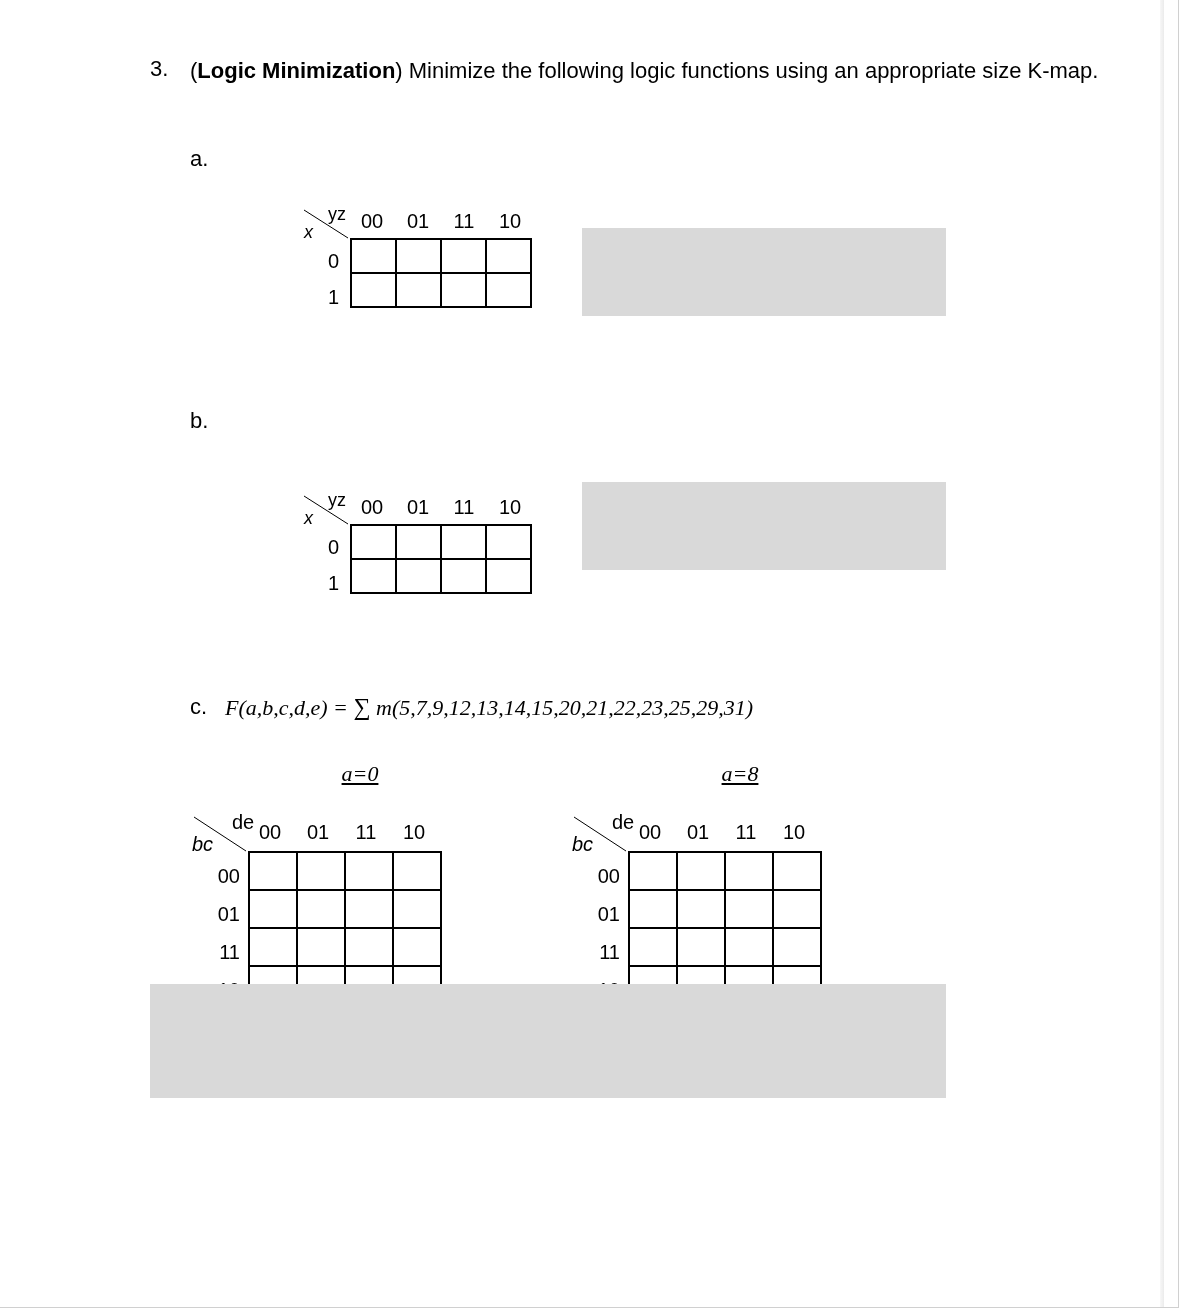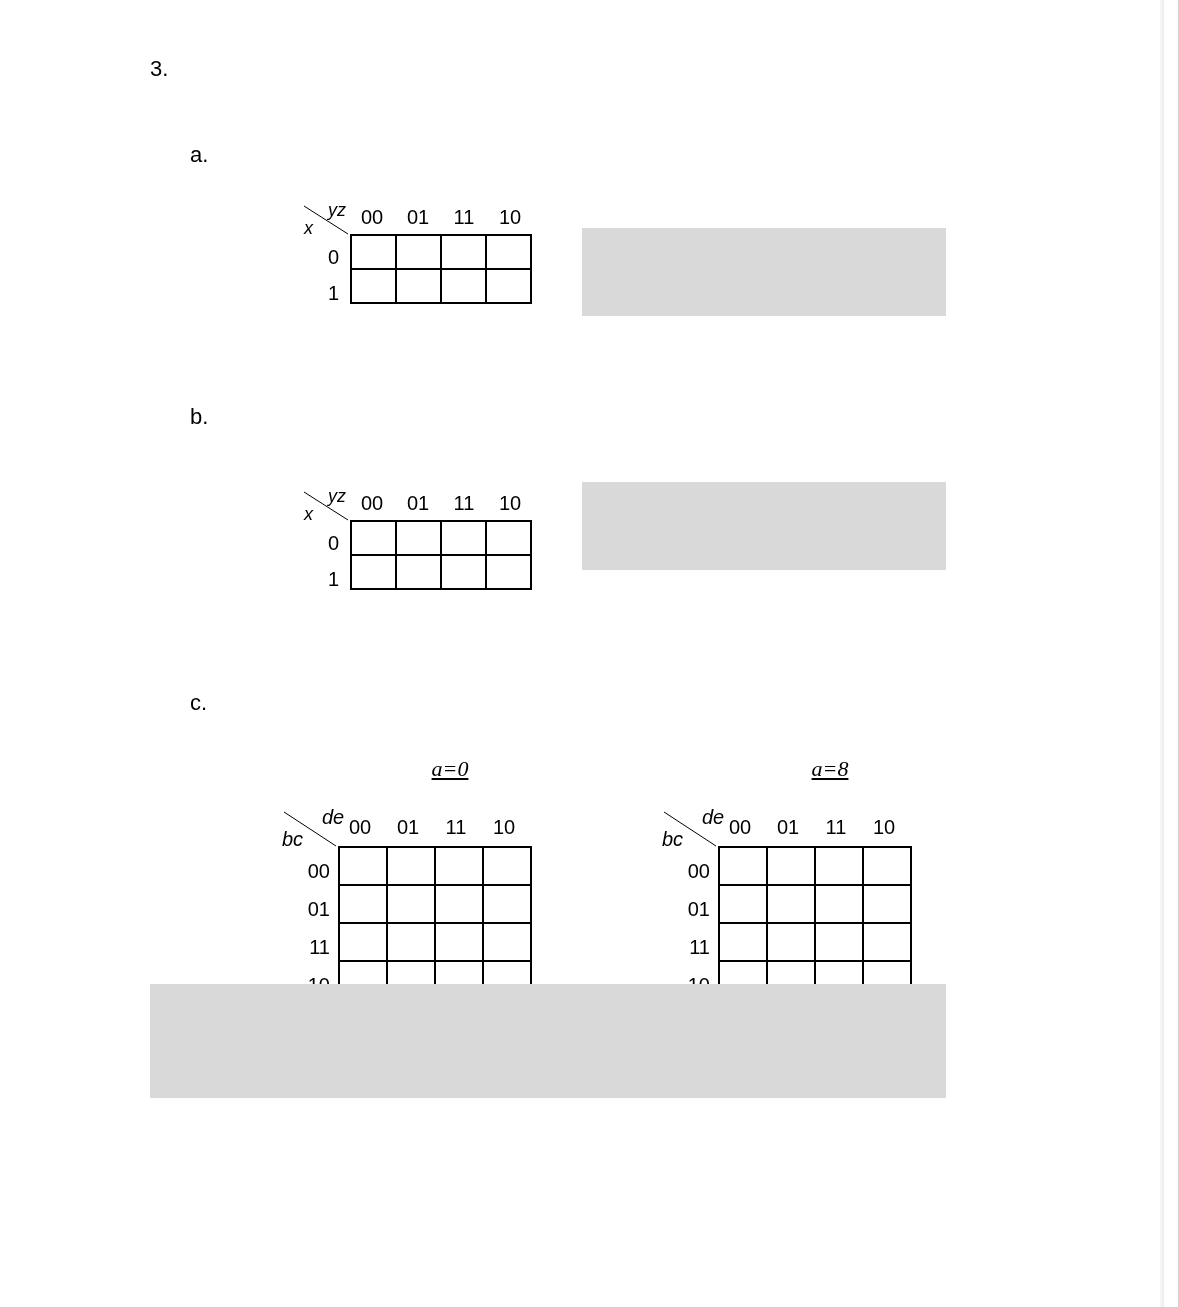--- a/index.html
+++ b/index.html
@@ -36,21 +36,21 @@
   .formula .sym { font-style: normal; }
 
   
   .kmap-wrap { position: relative; margin-top: 36px; margin-left: 110px; }
   .corner {
     position:absolute;
     left:0; top:0;
     width:50px; height:34px;
   }
   .corner svg { position:absolute; left:0; top:0; }
-  .corner .lbl-top { position:absolute; left:28px; top:-4px; font-style:italic; font-size:18px;text-align:center; }
+  .corner .lbl-top { position:absolute; left:28px; top:-4px; font-size:18px;text-align:center; }
   .corner .lbl-left { position:absolute; left:4px; top:14px; font-style:italic; font-size:18px; }
   .col-head { position:absolute; top:2px; left:58px; display:flex; gap:18px; font-size:20px; }
   .col-head span { width:28px; text-align:center; }
   .grid2 {
     position:absolute; left:50px; top:30px;
     border:1px solid #000;
   }
   .grid2 .row { display:flex; }
   .grid2 .cell { width:45px; height:34px; border:1px solid #000; }
   .row-head2 { position:absolute; left:28px; top:36px; font-size:20px; line-height:34px; }
@@ -77,20 +77,23 @@
   .grid4 .cell { width:48px; height:38px; border:1px solid #000; }
   .a-label { text-align:center; font-style:italic; font-size:22px; text-decoration: underline; margin-bottom:28px; font-family:'Cambria Math','Times New Roman',serif;}
 </style>
 </head>
 <body>
 
 <div class="page">
 
   <div class="q-row">
     <div class="q-num">3.</div>
+    <div class="q-text">
+      (<span class="bold">Logic Minimization</span><span>) Minimize the following logic functions using an appropriate size K-map.</span>
+    </div>
   </div>
 
   <div class="subs">
 
     <div class="sub-row" style="margin-top:60px;">
       <div class="sub-letter">a.</div>
     </div>
 
     <div class="kmap-wrap" style="height:120px;">
       <div class="corner">
@@ -163,23 +166,26 @@
             <div class="cell"></div>
             <div class="cell"></div>
           </div>
       </div>
     </div>
 
     <div class="answer-box" style="left:582px; top:482px; width:364px; height:88px;"></div>
 
     <div class="sub-row" style="margin-top:80px;">
       <div class="sub-letter">c.</div>
-    </div>
-
-    <div style="display:flex; gap:100px; margin-top:40px; margin-left:90px;">
+      <div class="formula">
+        <span>F(a,b,c,d,e) = </span><span class="sym" style="font-size:24px;">∑</span><span> m(5,7,9,12,13,14,15,20,21,22,23,25,29,31)</span>
+      </div>
+    </div>
+
+    <div style="display:flex; gap:100px; margin-top:40px; ">
 
       <div style="width:280px;">
         <div class="a-label" style="margin-left:60px;">a=0</div>
         <div class="kmap4-wrap" style="width:260px; height:200px;">
           <div class="corner">
             <svg width="58" height="40">
                 <line x1="4" y1="2" x2="56" y2="36" stroke="#000" stroke-width="1"></line>
               </svg>
             <span class="lbl-top">de</span>
             <span class="lbl-left">bc</span>

